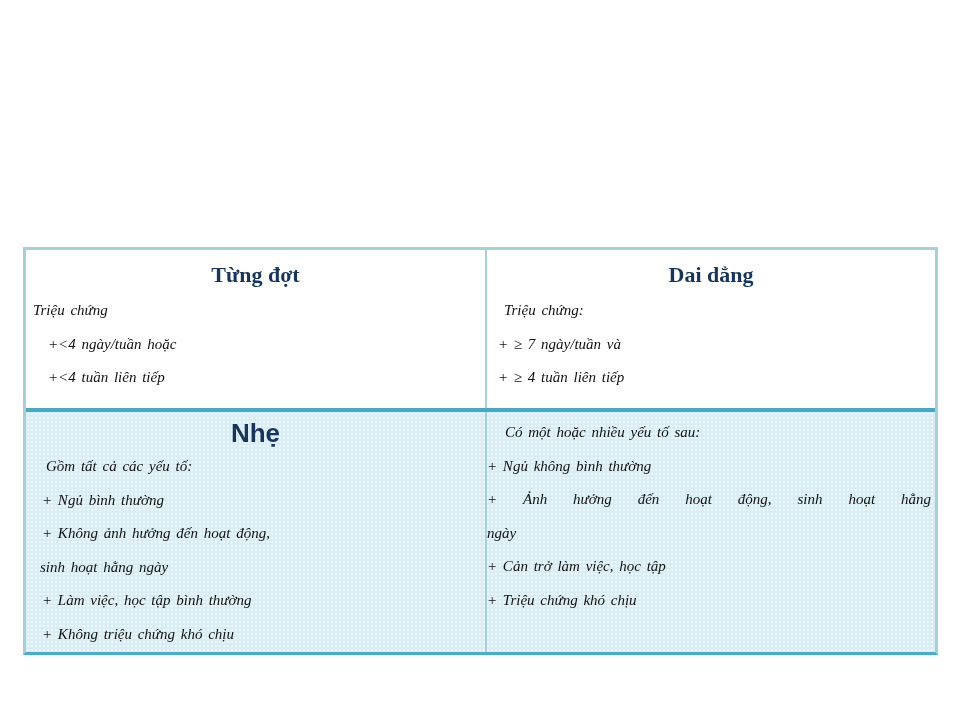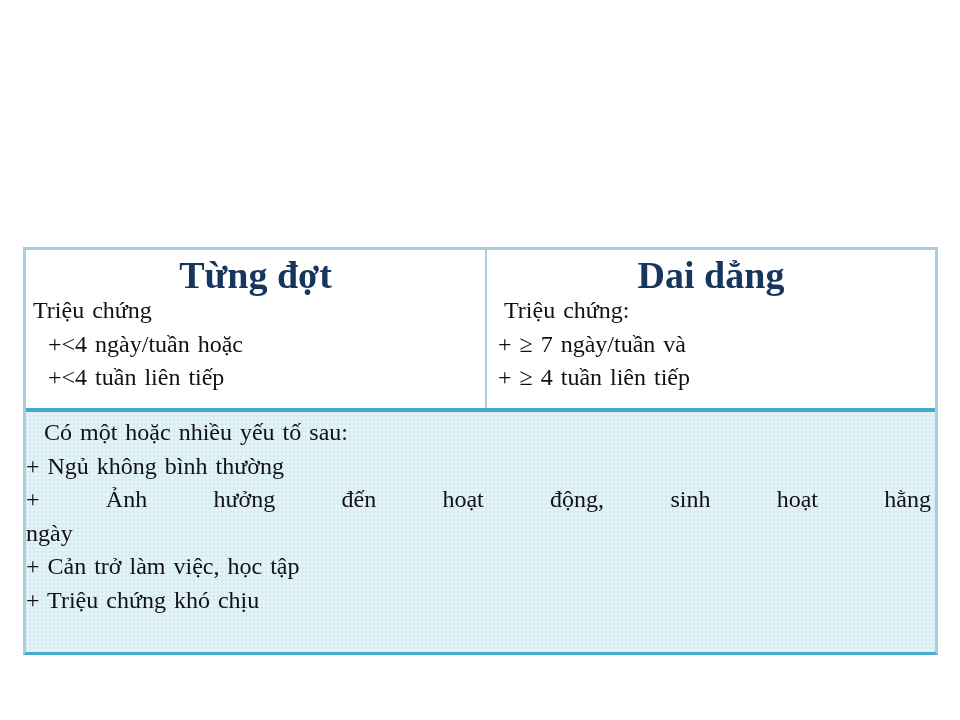--- a/index.html
+++ b/index.html
@@ -30,32 +30,33 @@
     background-size:4px 4px;
     overflow:hidden;
   }
   .cell{box-sizing:border-box;overflow:hidden;}
   .cell.cl{width:461px;border-right:2px solid #a6cfdc;}
   .cell.cr{flex:1 1 auto;}
   .row1 .cell{padding-top:6px;}
   .row2 .cell{padding-top:4px;}
   .hdr-serif{
     font-family:"Liberation Serif","DejaVu Serif",serif;
-    font-weight:bold;font-size:38px;line-height:38px;
+    font-weight:bold;font-size:22px;line-height:38px;
     color:#17365d;text-align:center;white-space:nowrap;
   }
   .hdr-sans{
     font-family:"Liberation Sans","DejaVu Sans",sans-serif;
     font-weight:bold;font-size:26px;line-height:34px;
     color:#17365d;text-align:center;white-space:nowrap;
   }
   .bline{
-    font-size:24px;line-height:33.5px;height:33.5px;
+    font-size:15px;line-height:33.5px;height:33.5px;
     color:#111111;word-spacing:2px;white-space:nowrap;
     box-sizing:border-box;
+    font-style:italic;
   }
   
   .r1l .bline.first{padding-left:7px;}
   .r1l .bline.plus{padding-left:22px;}
   .r1r .bline.first{padding-left:17px;}
   .r1r .bline.plus{padding-left:11px;}
   .r2l .bline.first{padding-left:20px;}
   .r2l .bline.plus{padding-left:16px;}
   .r2l .bline.wrap{padding-left:14px;}
   .r2r .bline.first{padding-left:18px;}
@@ -81,20 +82,29 @@
       </div>
       <div class="cell cr r1r">
         <div class="hdr-serif">Dai dẳng</div>
         <div class="bline first">Triệu chứng:</div>
         <div class="bline plus">+ ≥ 7 ngày/tuần và</div>
         <div class="bline plus">+ ≥ 4 tuần liên tiếp</div>
       </div>
     </div>
 
     <div class="row row2">
+      <div class="cell cl r2l">
+        <div class="hdr-sans">Nhẹ</div>
+        <div class="bline first">Gồm tất cả các yếu tố:</div>
+        <div class="bline plus">+ Ngủ bình thường</div>
+        <div class="bline plus">+ Không ảnh hưởng đến hoạt động,</div>
+        <div class="bline wrap">sinh hoạt hằng ngày</div>
+        <div class="bline plus">+ Làm việc, học tập bình thường</div>
+        <div class="bline plus">+ Không triệu chứng khó chịu</div>
+      </div>
       <div class="cell cr r2r">
         <div class="bline first">Có một hoặc nhiều yếu tố sau:</div>
         <div class="bline plus">+ Ngủ không bình thường</div>
         <div class="bline plus justify">+ Ảnh hưởng đến hoạt động, sinh hoạt hằng</div>
         <div class="bline wrap">ngày</div>
         <div class="bline plus">+ Cản trở làm việc, học tập</div>
         <div class="bline plus">+ Triệu chứng khó chịu</div>
       </div>
     </div>
 

